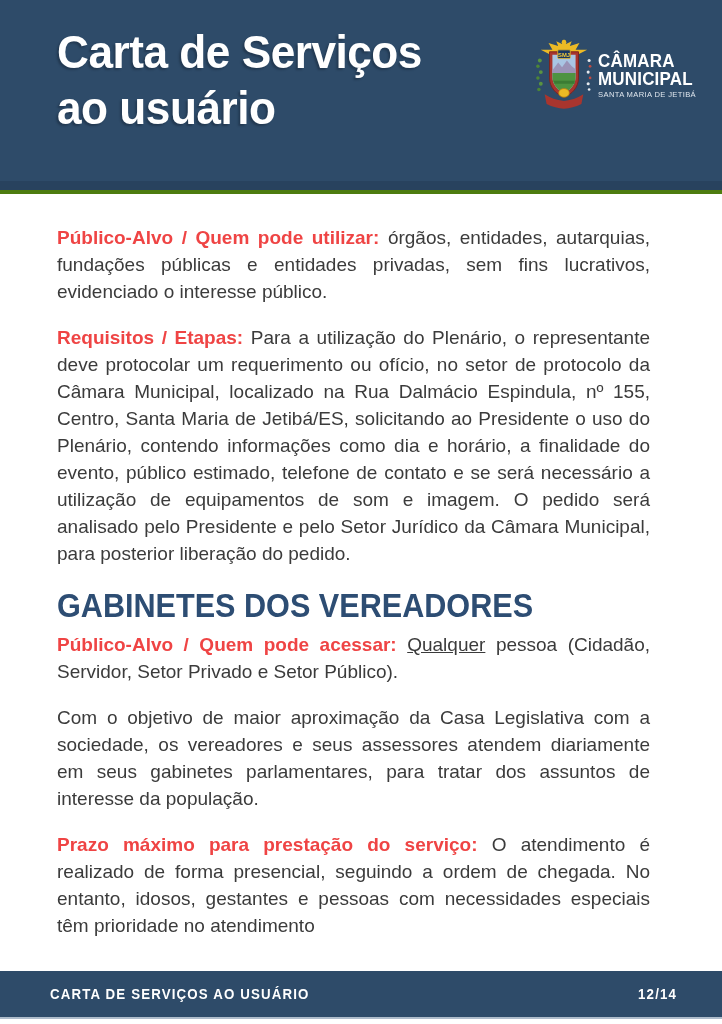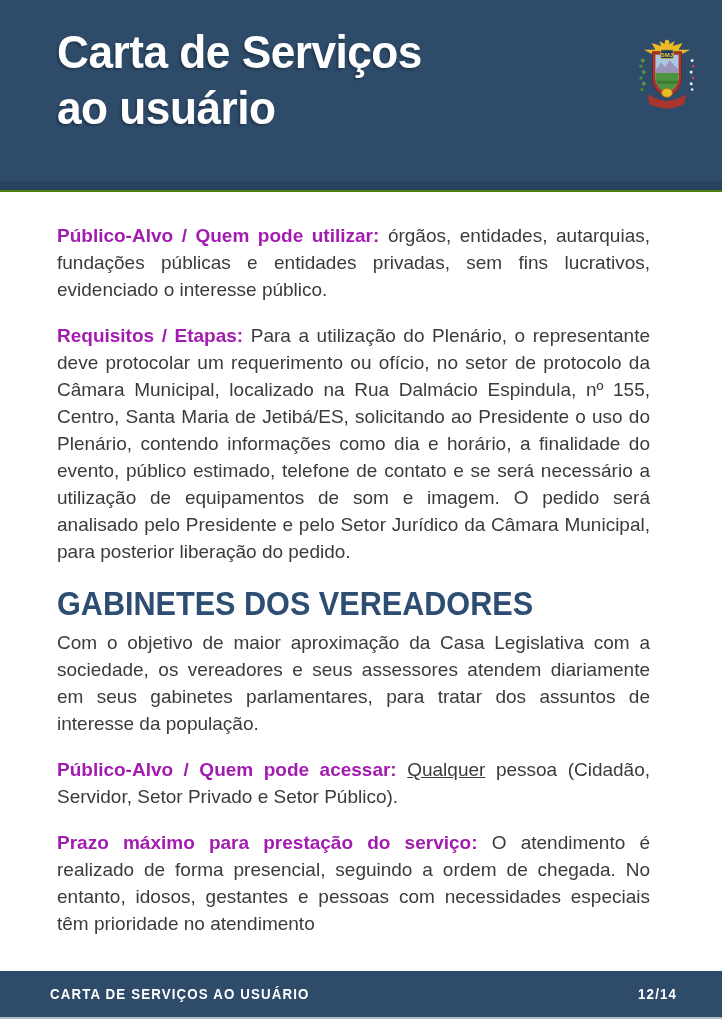--- a/index.html
+++ b/index.html
@@ -10,21 +10,21 @@
     background:#ffffff;
     overflow:hidden;
     font-family:"Liberation Sans", sans-serif;
   }
 
   
   .header {
     height:166px;
     background:#2e4b69;
     box-shadow: inset 0 -9px 0 #28425e;
-    border-bottom:2px solid #4d7c0f;
+    border-bottom:4px solid #4d7c0f;
     display:flex;
     justify-content:space-between;
     align-items:flex-start;
     padding:24px 26px 0 57px;
     box-sizing:content-box;
   }
   .title-block { color:#ffffff; }
   .title-line {
     font-size:46px;
     font-weight:bold;
@@ -49,21 +49,21 @@
 
   
   .content {
     padding:30px 72px 0 57px;
     color:#3b3b3b;
     font-size:19px;
     line-height:27px;
     text-align:justify;
   }
   .content p { margin:0 0 19px; }
-  .content b { font-weight:bold; color:#a21caf;margin-top:24px; }
+  .content b { font-weight:bold; color:#ef4444;margin-top:24px; }
   .section-heading {
     margin:2px 0 7px;
     color:#2d4d73;
     font-size:34px;
     line-height:38px;
     font-weight:bold;
     transform:scaleX(0.9);
     transform-origin:left;
     white-space:nowrap;
     letter-spacing:0;
@@ -131,35 +131,40 @@
         <path d="M18 34 L24 26 L28 31 L33 24 L38 30 L42 33 L42 38 L18 38 Z" fill="#9b94b8"></path>
         <path d="M18 37 L42 37 L42 41 C42 49 36 55 30 58 C24 55 18 49 18 41 Z" fill="#4e9340"></path>
         <path d="M19 45 L41 45 L41 48 L20.5 48 Z" fill="#3b7c33"></path>
 
         <rect x="23.5" y="13" width="13" height="9" rx="1" fill="#173662" stroke="#ecba25" stroke-width="0.8"></rect>
         <text x="30" y="20" text-anchor="middle" font-size="6" font-weight="bold" fill="#f4cb3a" font-family="Liberation Sans, sans-serif">SMJ</text>
 
         <ellipse cx="30" cy="57.5" rx="5.5" ry="4.5" fill="#ecba25" stroke="#b07c12" stroke-width="0.8"></ellipse>
       </svg>
 
+      <div class="logo-text">
+        <div class="logo-org">CÂMARA</div>
+        <div class="logo-org">MUNICIPAL</div>
+        <div class="logo-sub">SANTA MARIA DE JETIBÁ</div>
+      </div>
     </div>
   </div>
 
   <div class="content">
 
     <p><b>Público-Alvo / Quem pode utilizar:</b> <span>órgãos, entidades, autarquias, fundações públicas e entidades privadas, sem fins lucrativos, evidenciado o interesse público.</span></p>
 
     <p><b>Requisitos / Etapas:</b> <span>Para a utilização do Plenário, o representante deve protocolar um requerimento ou ofício, no setor de protocolo da Câmara Municipal, localizado na Rua Dalmácio Espindula, nº 155, Centro, Santa Maria de Jetibá/ES, solicitando ao Presidente o uso do Plenário, contendo informações como dia e horário, a finalidade do evento, público estimado, telefone de contato e se será necessário a utilização de equipamentos de som e imagem. O pedido será analisado pelo Presidente e pelo Setor Jurídico da Câmara Municipal, para posterior liberação do pedido.</span></p>
 
 
     <h2 class="section-heading">GABINETES DOS VEREADORES</h2>
 
+    <p><b>Público-Alvo / Quem pode acessar:</b> <span class="u">Qualquer</span> <span>pessoa (Cidadão, Servidor, Setor Privado e Setor Público).</span></p>
+
     <p><span>Com o objetivo de maior aproximação da Casa Legislativa com a sociedade, os vereadores e seus assessores atendem diariamente em seus gabinetes parlamentares, para tratar dos assuntos de interesse da população.</span></p>
-
-    <p><b>Público-Alvo / Quem pode acessar:</b> <span class="u">Qualquer</span> <span>pessoa (Cidadão, Servidor, Setor Privado e Setor Público).</span></p>
 
 
     <p><b>Prazo máximo para prestação do serviço:</b> <span>O atendimento é realizado de forma presencial, seguindo a ordem de chegada. No entanto, idosos, gestantes e pessoas com necessidades especiais têm prioridade no atendimento</span></p>
 
   </div>
 
   <div class="footer">
     <div class="footer-bar">
       <span class="footer-title">CARTA DE SERVIÇOS AO USUÁRIO</span>
       <span class="footer-page">12/14</span>

